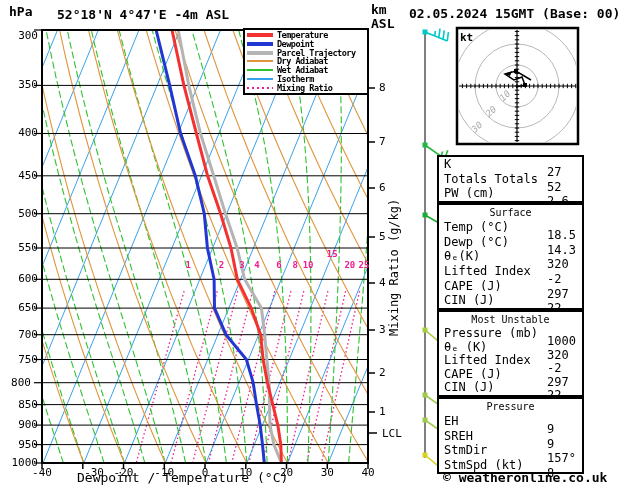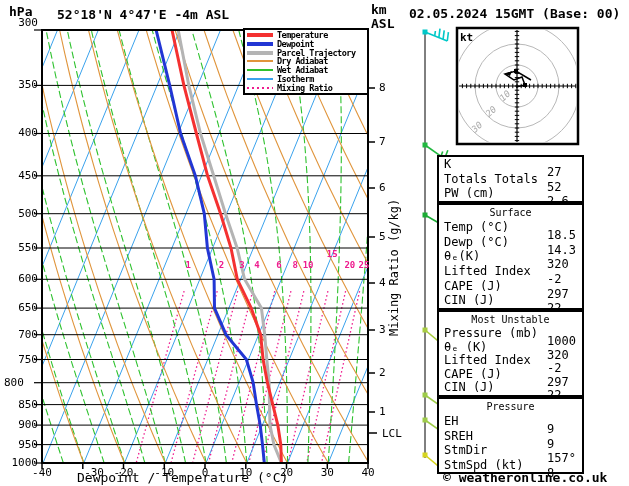--- a/index.html
+++ b/index.html
@@ -389,31 +389,31 @@
           <div class="statval">157°</div>
         </div>
         <div class="statrow" style="height: 14.5px; line-height: 14.5px;">
           <div class="statlab">StmSpd (kt)</div>
           <div class="statval">8</div>
         </div>
       </div>
     </div>
 
   <div class="lbl ttl" style="left:443px;top:470px;">© weatheronline.co.uk</div>
-<div class="tick" style="position: absolute; left: 4px; top: 16px; width: 34px; text-align: right;">300</div>
+<div class="tick" style="position: absolute; left: 4px; top: 29px; width: 34px; text-align: right;">300</div>
     <div class="tick" style="position: absolute; left: 4px; top: 78.4392px; width: 34px; text-align: right;">350</div>
     <div class="tick" style="position: absolute; left: 4px; top: 126.463px; width: 34px; text-align: right;">400</div>
     <div class="tick" style="position: absolute; left: 4px; top: 168.823px; width: 34px; text-align: right;">450</div>
     <div class="tick" style="position: absolute; left: 4px; top: 206.715px; width: 34px; text-align: right;">500</div>
     <div class="tick" style="position: absolute; left: 4px; top: 240.992px; width: 34px; text-align: right;">550</div>
     <div class="tick" style="position: absolute; left: 4px; top: 272.285px; width: 34px; text-align: right;">600</div>
     <div class="tick" style="position: absolute; left: 4px; top: 301.072px; width: 34px; text-align: right;">650</div>
     <div class="tick" style="position: absolute; left: 4px; top: 327.724px; width: 34px; text-align: right;">700</div>
     <div class="tick" style="position: absolute; left: 4px; top: 352.537px; width: 34px; text-align: right;">750</div>
-    <div class="tick" style="position: absolute; left: 4px; top: 375.748px; width: 34px; text-align: left;">800</div>
+    <div class="tick" style="position: absolute; left: 4px; top: 375.748px; width: 34px; text-align: center;">800</div>
     <div class="tick" style="position: absolute; left: 4px; top: 397.551px; width: 34px; text-align: right;">850</div>
     <div class="tick" style="position: absolute; left: 4px; top: 418.108px; width: 34px; text-align: right;">900</div>
     <div class="tick" style="position: absolute; left: 4px; top: 437.553px; width: 34px; text-align: right;">950</div>
     <div class="tick" style="position: absolute; left: 4px; top: 456px; width: 34px; text-align: right;">1000</div>
     <div class="tick" style="position: absolute; left: 24px; top: 466px; width: 36px; text-align: center;">-40</div>
     <div class="tick" style="position: absolute; left: 68px; top: 466px; width: 36px; text-align: right;">-30</div>
     <div class="tick" style="position: absolute; left: 105.5px; top: 466px; width: 36px; text-align: center;">-20</div>
     <div class="tick" style="position: absolute; left: 146.25px; top: 466px; width: 36px; text-align: center;">-10</div>
     <div class="tick" style="position: absolute; left: 187px; top: 466px; width: 36px; text-align: center;">0</div>
     <div class="tick" style="position: absolute; left: 227.75px; top: 466px; width: 36px; text-align: center;">10</div>

